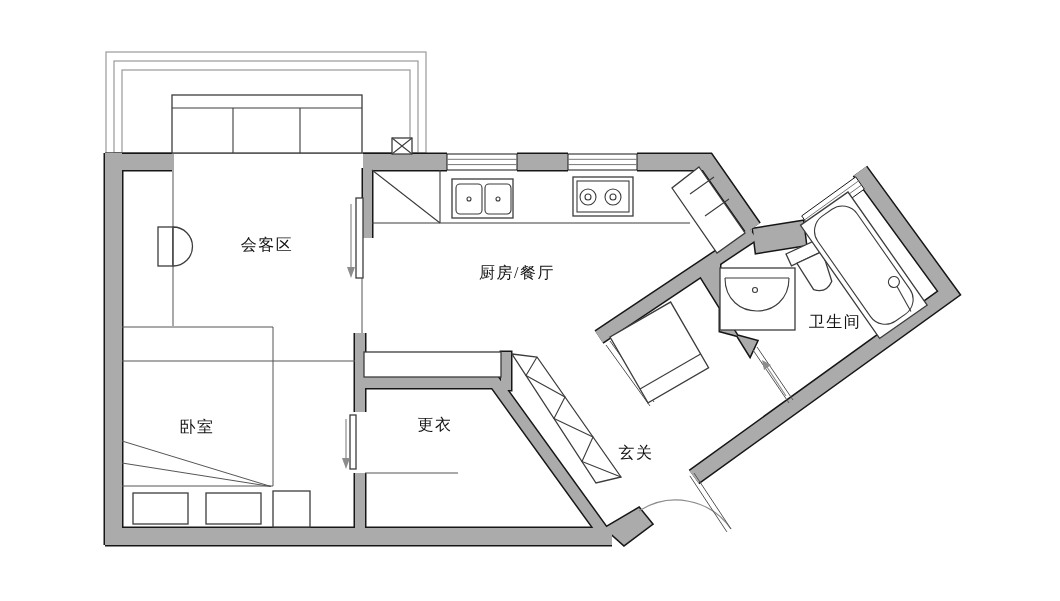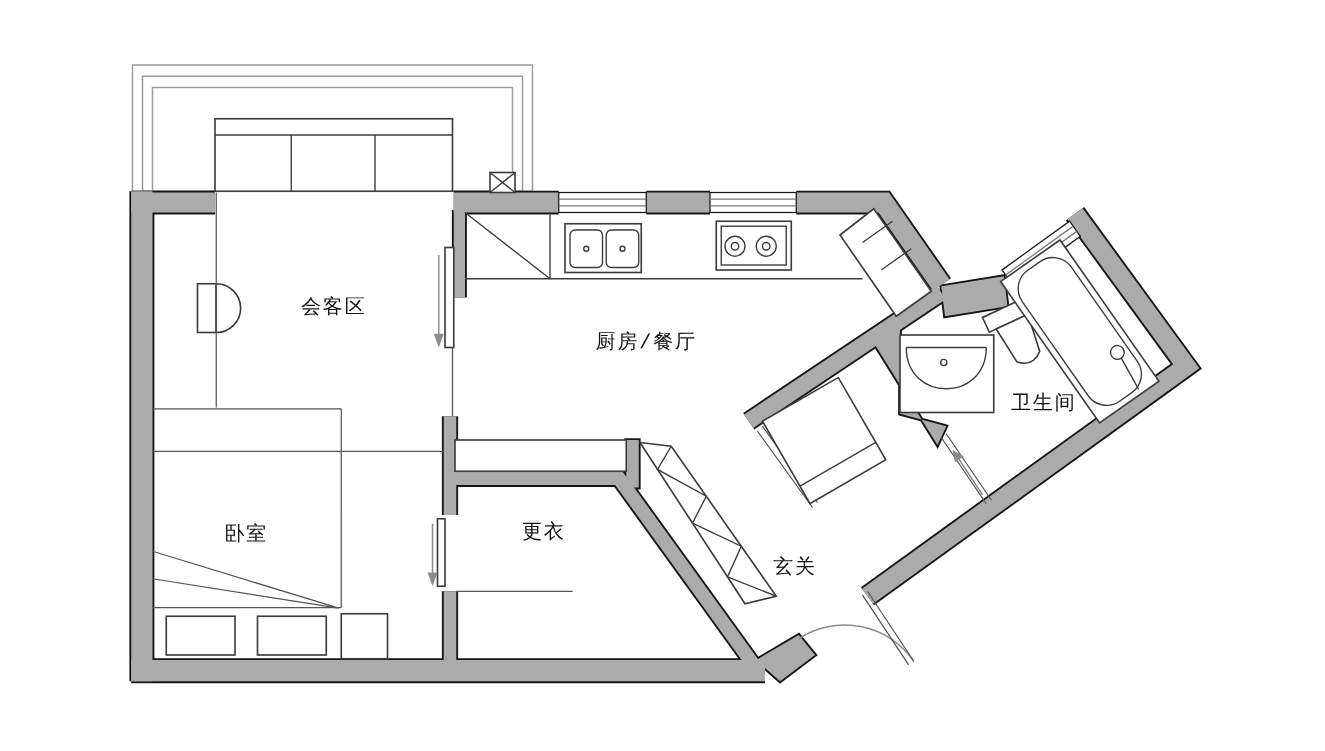--- a/index.html
+++ b/index.html
@@ -1,20 +1,20 @@
 <!DOCTYPE html>
 <html style="--wall: #ababab; --outline: #161616; --furn: #3c3c3c; --thin: #8c8c8c; --bg: #ffffff;"><head>
 <meta charset="utf-8">
 <style>
   :root{
     --wall:#ababab; --outline:#161616; --furn:#3c3c3c; --thin:#8c8c8c; --bg:#ffffff;
   }
   html,body{margin:0;padding:0;background:var(--bg);}
   .stage{width:840px;height:601px;position:relative;background:var(--bg);
-         font-family:Liberation Mono, monospace;}
+         font-family:Liberation Serif, serif;}
   svg{display:block}
   .balc{stroke:#9a9a9a;stroke-width:1.2;fill:none}
   .wb{stroke:var(--outline);fill:none;stroke-linejoin:miter}
   .wbp{fill:var(--outline);stroke:var(--outline);stroke-width:3;stroke-linejoin:miter}
   .wg{stroke:var(--wall);fill:none;stroke-linejoin:miter}
   .wgp{fill:var(--wall);stroke:none}
   .win{fill:#fff;stroke:var(--outline);stroke-width:1}
   .winl{stroke:#777;stroke-width:1;fill:none}
   .f{stroke:var(--furn);stroke-width:1.3;fill:#fff}
   .fn{stroke:var(--furn);stroke-width:1.1;fill:none}

